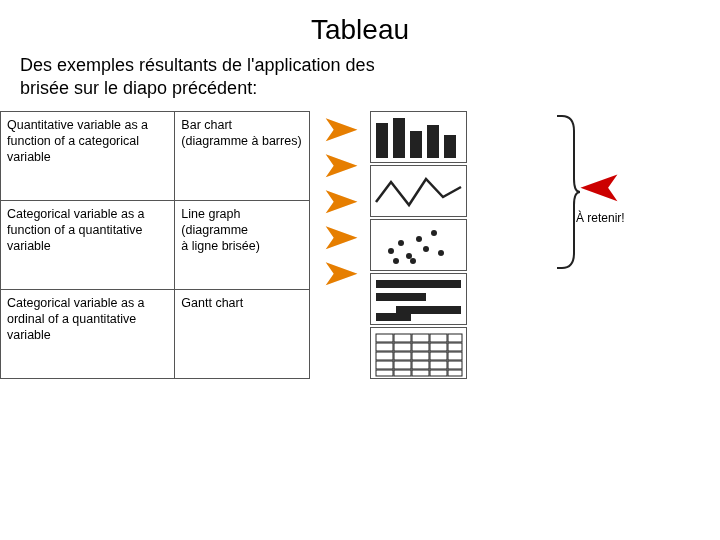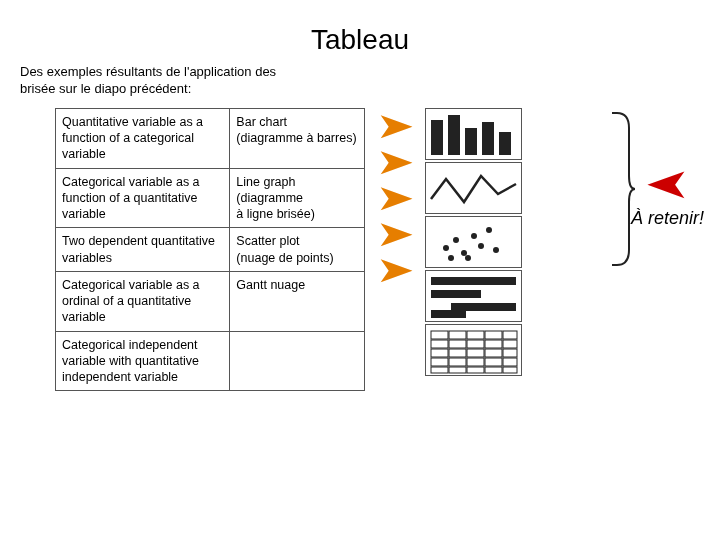--- a/index.html
+++ b/index.html
@@ -11,37 +11,35 @@
       font-size: 13px;
       overflow: hidden;
       position: relative;
     }
 
     h1 {
       text-align: center;
       font-size: 28px;
       font-weight: normal;
       margin-bottom: 8px;
-      padding-top: 24px;
+      padding-top: 14px;
     }
 
     .intro {
       margin-left: 20px;
       margin-bottom: 10px;
-      font-size: 13px;
+      font-size: 18px;
       line-height: 1.3;
     }
 
     .main-layout {
       display: flex;
       flex-direction: row;
-      margin-left: 10px;
       margin-right: 10px;
       position: relative;
-      padding-left: 45px;
     }
 
     table {
       border-collapse: collapse;
       width: 310px;
       flex-shrink: 0;
     }
 
     td {
       border: 1px solid #555;
@@ -119,34 +117,26 @@
       <td class="left-col">Quantitative variable as a function of a categorical variable</td>
       <td class="right-col">Bar chart<br>(diagramme à barres)</td>
     </tr>
 
     <tr>
       <td class="left-col">Categorical variable as a function of a quantitative variable</td>
       <td class="right-col">Line graph (diagramme<br>à ligne brisée)</td>
     </tr>
 
 
-    <tr>
-      <td class="left-col">Two dependent quantitative variables</td>
-      <td class="right-col">Scatter plot<br>(nuage de points)</td>
-    </tr>
 
     <tr>
       <td class="left-col">Categorical variable as a ordinal of a quantitative variable</td>
-      <td class="right-col">Gantt nuage</td>
+      <td class="right-col">Gantt chart</td>
     </tr>
 
-    <tr>
-      <td class="left-col">Categorical independent variable with quantitative independent variable</td>
-      <td class="right-col"></td>
-    </tr>
 
   </tbody>
     </table>
 
   <div class="right-section">
 
     <div class="arrows-col">
       <span class="arrow-orange">➤</span>
       <span class="arrow-orange">➤</span>
       <span class="arrow-orange">➤</span>
@@ -231,18 +221,18 @@
       </div>
 
       <div style="position:absolute; right:-115px; top:0; height:100%; display:flex; flex-direction:column; align-items:flex-start;">
 
         <svg width="30" height="162" viewBox="0 0 30 162" style="margin-left:2px; margin-top:0px;">
           <path d="M 5 5 Q 5 5 10 5 Q 22 5 22 20 L 22 68 Q 22 81 28 81 Q 22 81 22 94 L 22 142 Q 22 157 10 157 Q 5 157 5 157" fill="none" stroke="#222" stroke-width="2"></path>
         </svg>
 
         <div style="position:absolute; left:26px; top:55px; display:flex; flex-direction:column; align-items:center;">
           <span style="color:#c00; font-size:42px; line-height:1; transform:scaleX(-1.3) scaleY(1); display:inline-block;">➤</span>
-          <span style="font-size:18px; font-style:italic; white-space:nowrap; margin-top:3px;">À retenir!</span>
+          <span style="font-size:12px; white-space:nowrap; margin-top:3px;">À retenir!</span>
         </div>
       </div>
     </div>
   </div>
 </div>
 
 </body></html>

